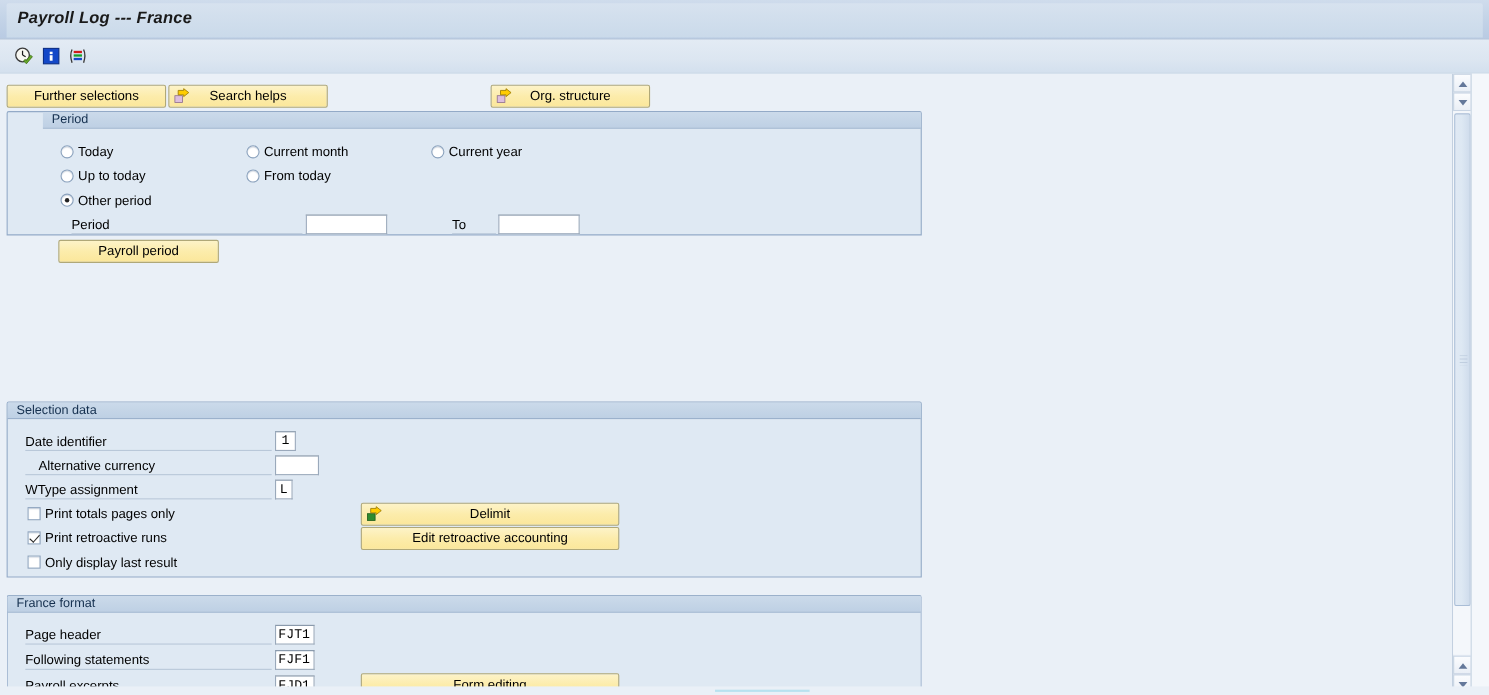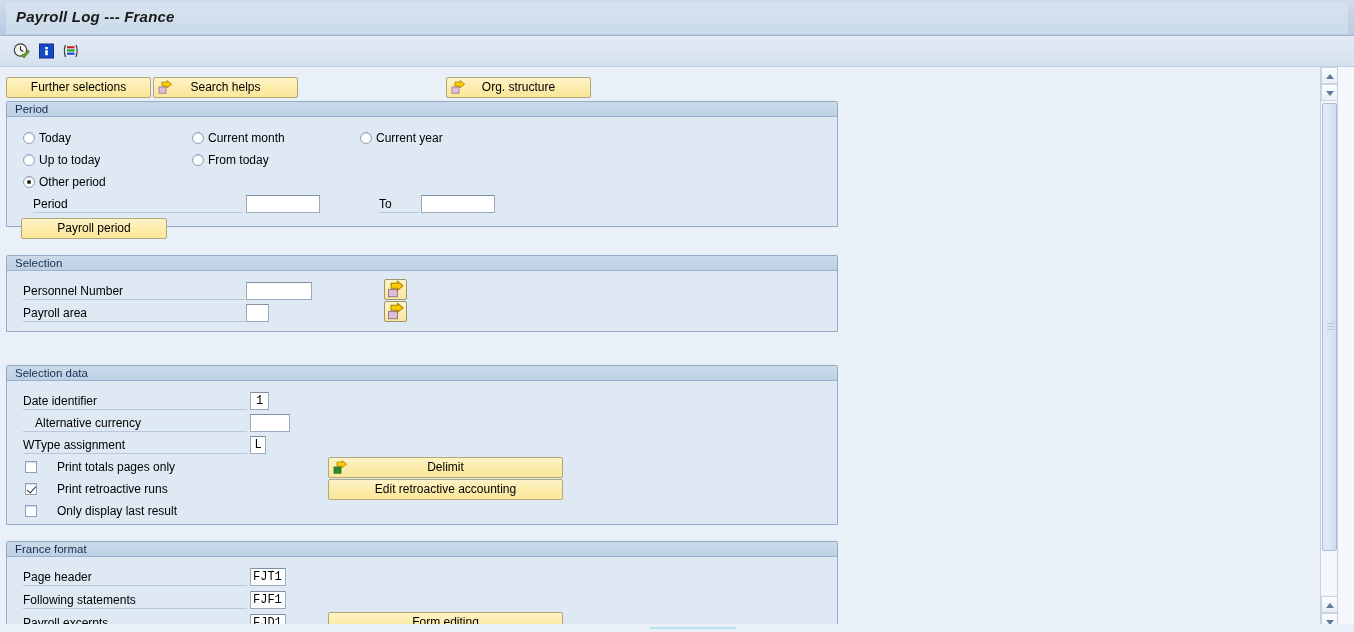--- a/index.html
+++ b/index.html
@@ -95,21 +95,21 @@
     background: linear-gradient(to bottom, #cbdaea 0%, #bed0e4 100%);
     border-bottom: 1px solid #9bb1cc;
     font-size: 11.5px;
     line-height: 14px;
     padding-left: 8px;
     color: #15304f;
     white-space: nowrap;
   }
   .gbody { position: relative; width: 100%; height: calc(100% - 16px); }
 
-  #grp-period   { top: 34px;  height: 126px; }
+  #grp-period   { top: 34px;  height: 113px; padding-left: 32px; }
   #grp-select   { top: 188px; height: 77px;  }
   #grp-add      { top: 298px; height: 160px; }
   #grp-print    { top: 474px; height: 91px;  border-bottom: none; }
 
   
   .lbl {
     position: absolute;
     font-size: 12px; color: #000;
     white-space: nowrap;
     line-height: 14px;
@@ -144,21 +144,21 @@
     border-radius: 50%; background: #222;
   }
 
   
   .cbx {
     position: absolute;
     cursor: pointer;
     white-space: nowrap;
     font-size: 12px;
     line-height: 14px;
-    padding-left: 32px;
+    padding-left: 16px;
   }
   .cbx .box {
     position: absolute; left: 0; top: 1px;
     width: 12px; height: 12px;
     background: #fff;
     border: 1px solid #8ba2bd;
     box-shadow: inset 0 1px 1px rgba(120,140,165,.3);
   }
   .cbx.on .box::after {
     content: "";
@@ -348,45 +348,20 @@
       <div class="lbl" style="left:372px; top:80px;">To</div>
       <div class="leader" style="left:372px; top:95px; width:40px;"></div>
       <input class="inp" style="left: 414px; top: 78px; width: 74px;" value="">
 
       <div class="sapbtn" style="left:14px; top:101px; width:146px;">
         <span>Payroll period</span>
       </div>
     </div>
   </div>
 
-  <div class="group" id="grp-select">
-    <div class="ghead">Selection</div>
-    <div class="gbody">
-
-      <div class="lbl" style="left:16px; top:13px;">Personnel Number</div>
-      <div class="leader" style="left:16px; top:28px; width:222px;"></div>
-      <input class="inp" style="left: 239px; top: 11px; width: 66px;" value="">
-      <div class="arrbtn" style="left:377px; top:8px;">
-        <svg width="21" height="19" viewBox="0 0 15 15">
-          <rect x="2" y="7.6" width="7" height="5.6" fill="#ddbedd" stroke="#8a6a8a" stroke-width=".7"></rect>
-          <path d="M4 2.6 H9 V1 L13.4 4.6 L9 8.2 V6.6 H4 Z" fill="#ffcc00" stroke="#a07e00" stroke-width=".8"></path>
-        </svg>
-      </div>
-
-      <div class="lbl" style="left:16px; top:35px;">Payroll area</div>
-      <div class="leader" style="left:16px; top:50px; width:222px;"></div>
-      <input class="inp" style="left: 239px; top: 33px; width: 23px;" value="">
-      <div class="arrbtn" style="left:377px; top:30px;">
-        <svg width="21" height="19" viewBox="0 0 15 15">
-          <rect x="2" y="7.6" width="7" height="5.6" fill="#ddbedd" stroke="#8a6a8a" stroke-width=".7"></rect>
-          <path d="M4 2.6 H9 V1 L13.4 4.6 L9 8.2 V6.6 H4 Z" fill="#ffcc00" stroke="#a07e00" stroke-width=".8"></path>
-        </svg>
-      </div>
-    </div>
-  </div>
 
   <div class="group" id="grp-add">
     <div class="ghead">Selection data</div>
     <div class="gbody">
 
       <div class="lbl" style="left:16px; top:13px;">Date identifier</div>
       <div class="leader" style="left:16px; top:28px; width:224px;"></div>
       <input class="inp" style="left: 243px; top: 11px; width: 19px; text-align: center;" value="1">
 
       <div class="lbl" style="left:16px; top:35px;margin-left:12px;">Alternative currency</div>

